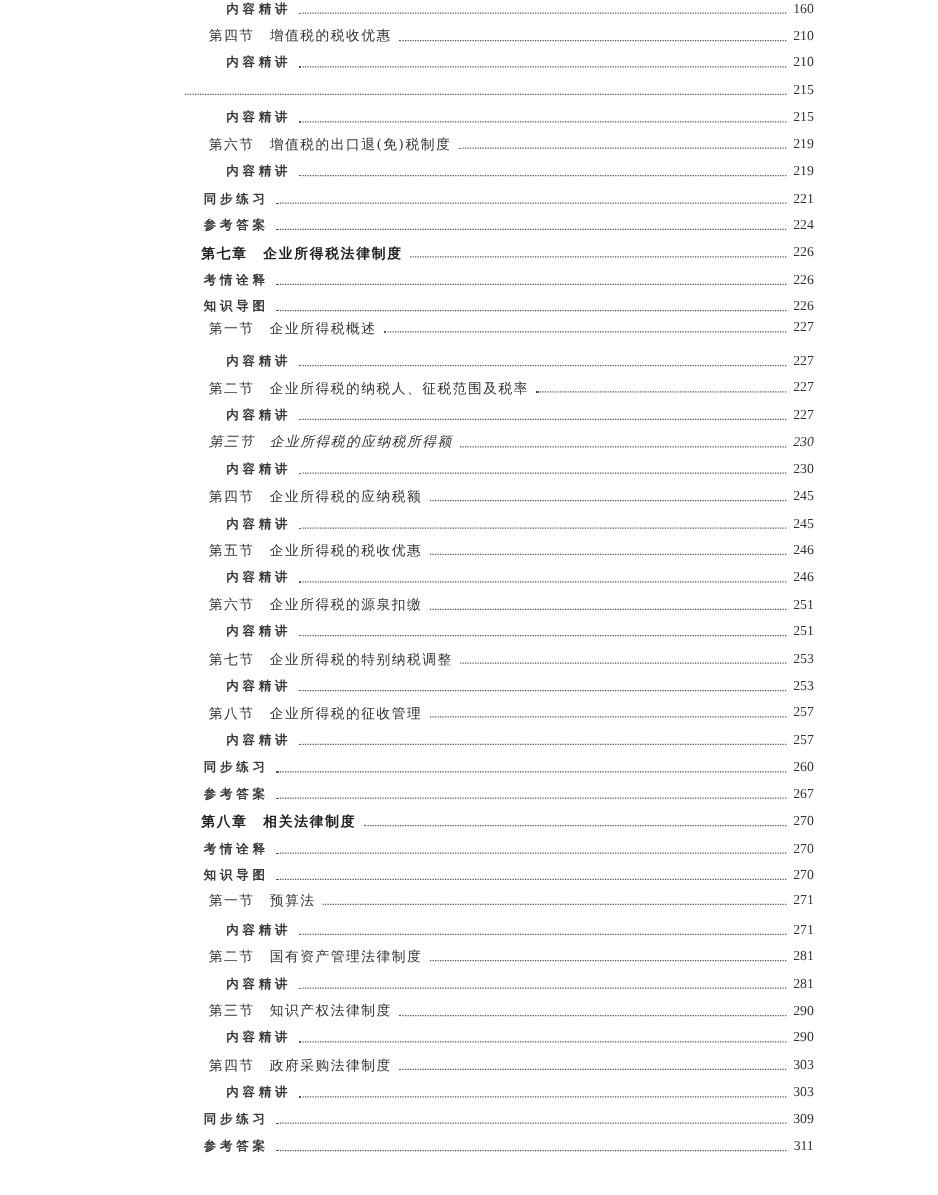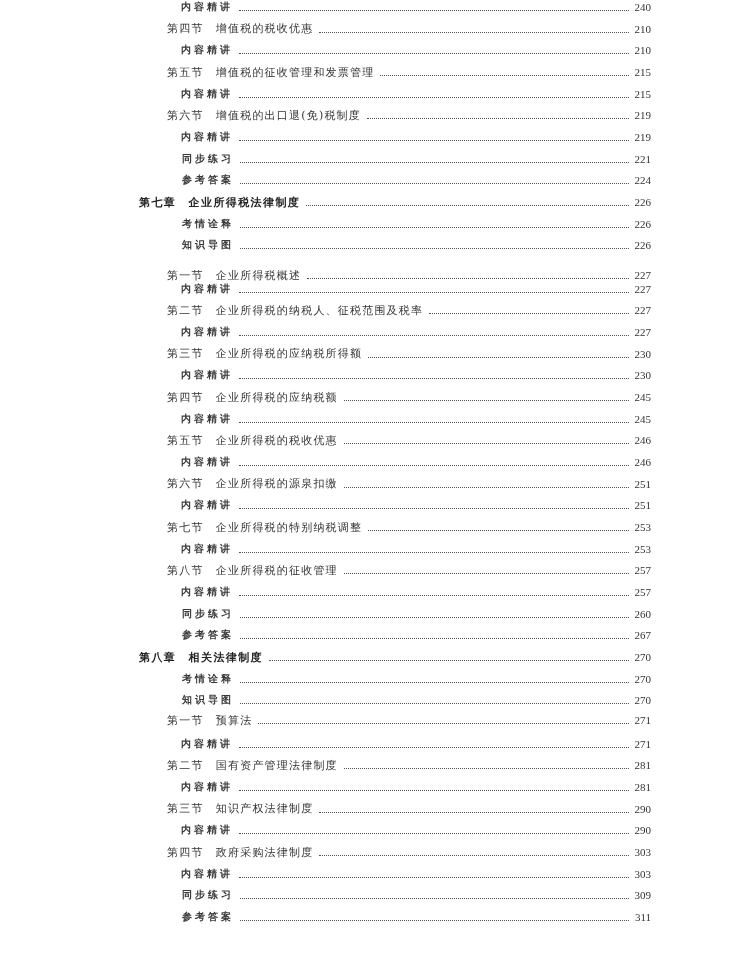--- a/index.html
+++ b/index.html
@@ -4,47 +4,46 @@
   <style>
     html, body { margin: 0; padding: 0; background: #ffffff; }
     body { width: 750px; height: 956px; position: relative; overflow: hidden;
            font-family: "DejaVu Serif", "Liberation Serif", serif; color: #333333; }
     .toc { position: absolute; left: 0; top: 0; width: 750px; }
     .row { position: absolute; height: 18px; display: flex; align-items: center; right: 99px; }
     .row .title { white-space: nowrap; font-size: 11px; letter-spacing: 1.2px; padding-right: 6px; padding-left: 19px; }
     .row .leader { flex: 1; height: 1px; border-bottom: 1.2px dotted #555; margin-top: 6px; }
     .row .page { font-size: 11px; padding-left: 5px; font-family: "Liberation Serif", serif; color:#333; min-width: 17px; text-align: right; }
     .lvl-chapter { left: 120px; }
-    .lvl-chapter .title { font-weight: bold; color: #222; letter-spacing: 1.4px; }
+    .lvl-chapter .title { font-weight: bold; color: #222; letter-spacing: 1.4px; margin-left: 22px; }
     .lvl-section { left: 148px; }
     .lvl-sub { left: 162px; }
     .lvl-sub .title, .lvl-aux .title { font-weight: bold; font-size: 10px; letter-spacing: 3px; color:#3a3a3a; }
-    .lvl-aux { left: 163px; justify-content: center; }
+    .lvl-aux { left: 144px; justify-content: center; }
   </style>
 </head>
 <body>
 
 <div class="toc" id="toc">
     <div class="row lvl-sub" style="top: -2px;">
       <span class="title">内容精讲</span>
       <span class="leader"></span>
-      <span class="page">240</span>
+      <span class="page">160</span>
     </div>
     <div class="row lvl-section" style="top: 19.67px; align-items: center;">
       <span class="title">第四节　增值税的税收优惠</span>
       <span class="leader"></span>
       <span class="page">210</span>
     </div>
     <div class="row lvl-sub" style="top: 41.34px;">
       <span class="title">内容精讲</span>
       <span class="leader"></span>
       <span class="page">210</span>
     </div>
     <div class="row lvl-section" style="top: 63.01px;">
-      <span class="title">第五节　增值税的征收管理和发票管理</span>
       <span class="leader"></span>
       <span class="page">215</span>
     </div>
     <div class="row lvl-sub" style="top: 84.68px;">
       <span class="title">内容精讲</span>
       <span class="leader"></span>
       <span class="page">215</span>
     </div>
     <div class="row lvl-section" style="top: 106.35px;">
       <span class="title">第六节　增值税的出口退(免)税制度</span>
@@ -74,41 +73,41 @@
     <div class="row lvl-aux" style="top: 214.7px;">
       <span class="title">考情诠释</span>
       <span class="leader"></span>
       <span class="page">226</span>
     </div>
     <div class="row lvl-aux" style="top: 236.37px;">
       <span class="title">知识导图</span>
       <span class="leader"></span>
       <span class="page">226</span>
     </div>
-    <div class="row lvl-section" style="top: 266px;">
+    <div class="row lvl-section" style="top: 253px;">
       <span class="title">第一节　企业所得税概述</span>
       <span class="leader"></span>
       <span class="page">227</span>
     </div>
     <div class="row lvl-sub" style="top: 279.71px;">
       <span class="title">内容精讲</span>
       <span class="leader"></span>
       <span class="page">227</span>
     </div>
     <div class="row lvl-section" style="top: 301.38px;">
       <span class="title">第二节　企业所得税的纳税人、征税范围及税率</span>
       <span class="leader"></span>
       <span class="page">227</span>
     </div>
     <div class="row lvl-sub" style="top: 323.05px;">
       <span class="title">内容精讲</span>
       <span class="leader"></span>
       <span class="page">227</span>
     </div>
-    <div class="row lvl-section" style="top: 344.72px;">
+    <div class="row lvl-section" style="top: 344.72px; font-style: italic;">
       <span class="title">第三节　企业所得税的应纳税所得额</span>
       <span class="leader"></span>
       <span class="page">230</span>
     </div>
     <div class="row lvl-sub" style="top: 366.39px;">
       <span class="title">内容精讲</span>
       <span class="leader"></span>
       <span class="page">230</span>
     </div>
     <div class="row lvl-section" style="top: 388.06px;">

